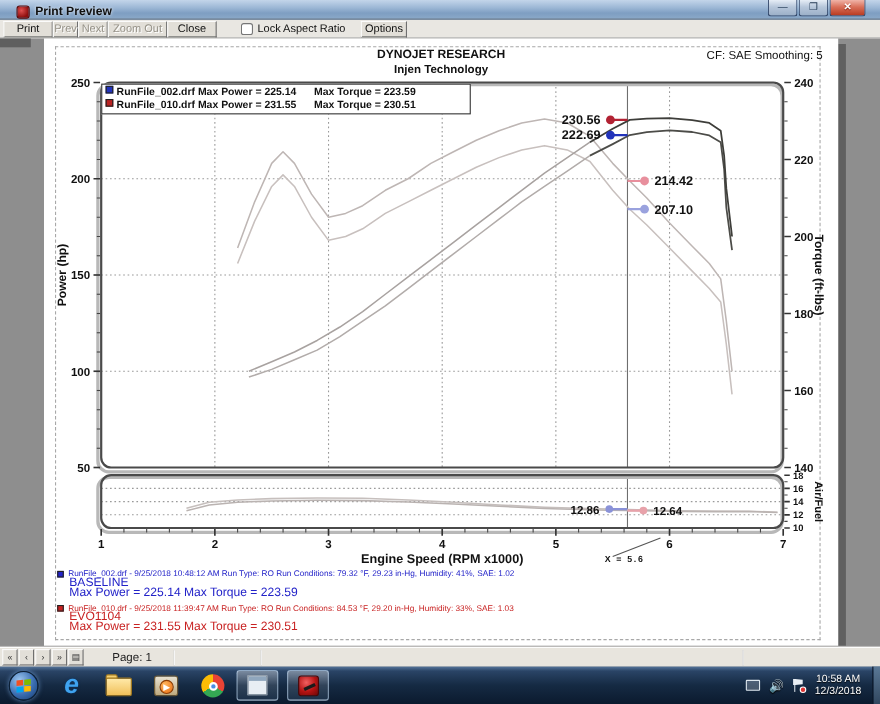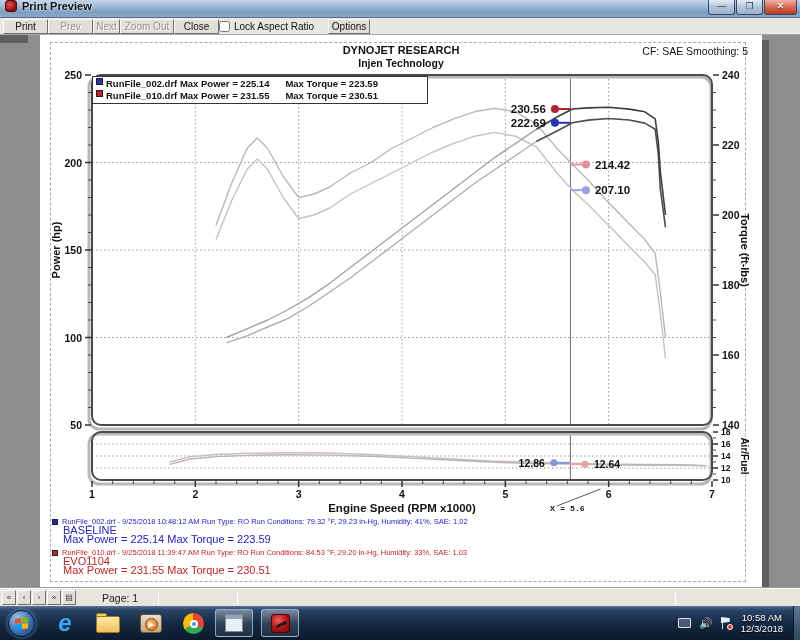--- a/index.html
+++ b/index.html
@@ -2,39 +2,39 @@
 <html><head>
 <meta charset="utf-8">
 <style>
   *{margin:0;padding:0;box-sizing:border-box}
   html,body{width:800px;height:640px;overflow:hidden;font-family:"Liberation Sans",sans-serif;background:#8e8e8e}
   #screen{position:relative;width:800px;height:640px;background:#8e8e8e;overflow:hidden}
 
   
   .titlebar{position:absolute;top:0;left:0;right:0;height:18px;
     background:linear-gradient(180deg,#c3d5ea 0%,#9db8d6 40%,#7e9ec2 70%,#8aa8c8 100%);
-    border-bottom:1px solid #55708f;display:flex;align-items:flex-start;padding:0 3px}
+    border-bottom:1px solid #55708f;display:flex;align-items:flex-end;padding:0 13px}
   .app-icon{width:12px;height:12px;border-radius:3px;margin-left:2px;
     background:radial-gradient(circle at 35% 35%,#e05050,#8e0e0e 70%);border:1px solid #5a0808;flex:0 0 auto}
   .title-text{font-size:11px;font-weight:bold;color:#101010;margin-left:5px;text-shadow:0 0 3px rgba(255,255,255,.9)}
   .win-btns{margin-left:auto;display:flex;gap:1px;align-self:flex-start}
   .win-btn{height:15px;border:1px solid #35496b;border-top:none;border-radius:0 0 3px 3px;
     font-size:9px;line-height:13px;text-align:center;color:#243b55;
     background:linear-gradient(180deg,#e6edf6,#b6c6da 45%,#9cb0c8)}
   .win-btn.min,.win-btn.max{width:27px}
   .win-btn.close{width:33px;color:#fff;font-weight:bold;
     background:linear-gradient(180deg,#f0b4a8,#d9705a 45%,#b93a20);text-shadow:0 1px 1px #7a1808}
 
   
   .toolbar{position:absolute;top:18px;left:0;right:0;height:17px;background:#e9e7e2;
     border-bottom:1px solid #a9a9a9;display:flex;align-items:center;font-size:10px}
   .tb-btn{height:15px;line-height:13px;text-align:center;margin-top:0;
     background:#e2dfd8;border:1px solid;border-color:#fbfbfb #6f6f6f #6f6f6f #fbfbfb;color:#111}
   .tb-btn[data-enabled="false"]{color:#969288;text-shadow:1px 1px 0 #fff}
-  .tb-check{display:flex;align-items:flex-end;}
+  .tb-check{display:flex;align-items:flex-end;margin-left:22px}
   .tb-check input{width:11px;height:11px;margin-right:4px}
   .tb-check span{font-size:10px;color:#111}
 
   
   .corner-shadow{position:absolute;left:0;top:35px;width:28px;height:8px;background:#5f5f5f}
   .page{position:absolute;left:40px;top:35px;width:722px;height:553px;background:#ffffff}
   .page-shadow{position:absolute;left:762px;top:40px;width:7px;height:548px;background:#606060}
   .print-margin{position:absolute;left:10px;top:7px;width:696px;height:540px;border:1px dashed #a8a8a8;pointer-events:none}
   .hdr1{position:absolute;top:9px;left:0;width:722px;text-align:center;font-size:11px;font-weight:bold;color:#111}
   .hdr2{position:absolute;top:22px;left:0;width:722px;text-align:center;font-size:10.5px;font-weight:bold;color:#111}
@@ -118,21 +118,21 @@
     <div class="title-text">Print Preview</div>
     <div class="win-btns">
       <div class="win-btn min">—</div>
       <div class="win-btn max">❐</div>
       <div class="win-btn close">✕</div>
     </div>
   </div>
 
   <div class="toolbar">
     <div class="tb-btn" style="width:45px;margin-left:3px" data-enabled="true">Print</div>
-    <div class="tb-btn" style="width:45px" data-enabled="false">Prev</div>
+    <div class="tb-btn" style="width:23px" data-enabled="false">Prev</div>
     <div class="tb-btn" style="width:27px" data-enabled="false">Next</div>
     <div class="tb-btn" style="width:54px" data-enabled="false">Zoom Out</div>
     <div class="tb-btn" style="width:45px" data-enabled="true">Close</div>
     <label class="tb-check">
       <input type="checkbox" style="">
       <span>Lock Aspect Ratio</span>
     </label>
     <div class="tb-btn" style="width:42px;margin-left:14px">Options</div>
   </div>
 

